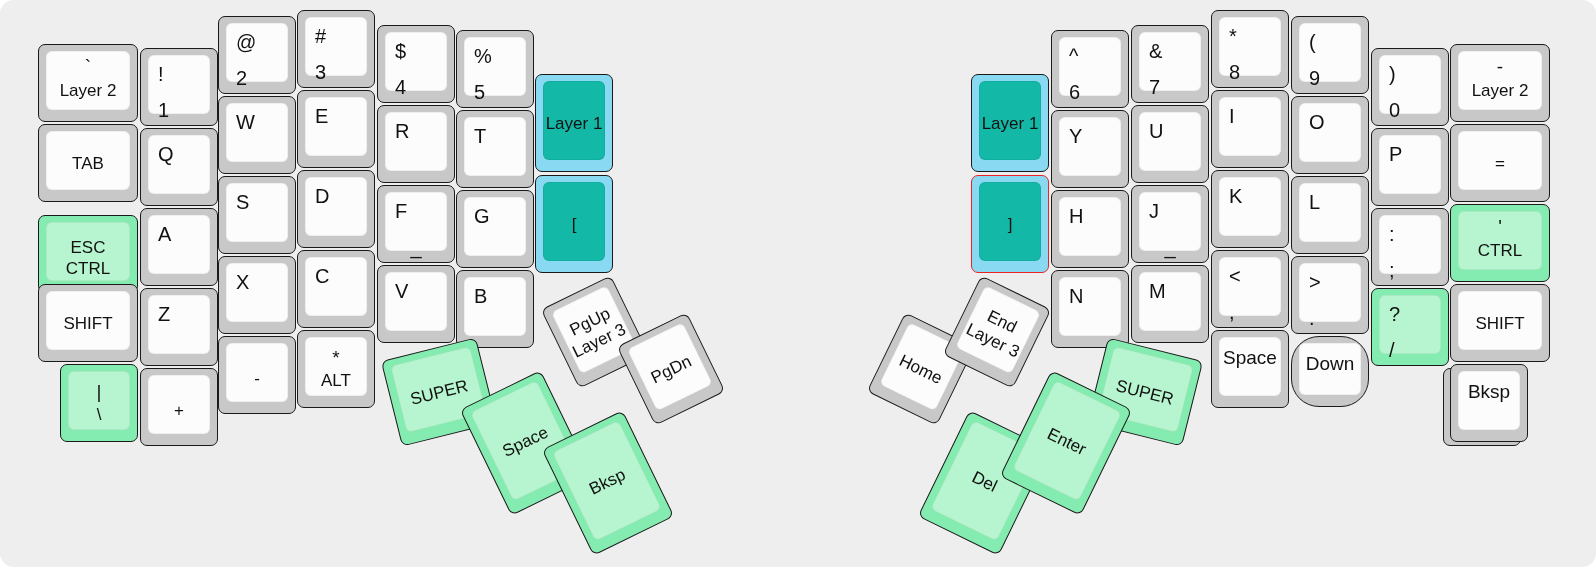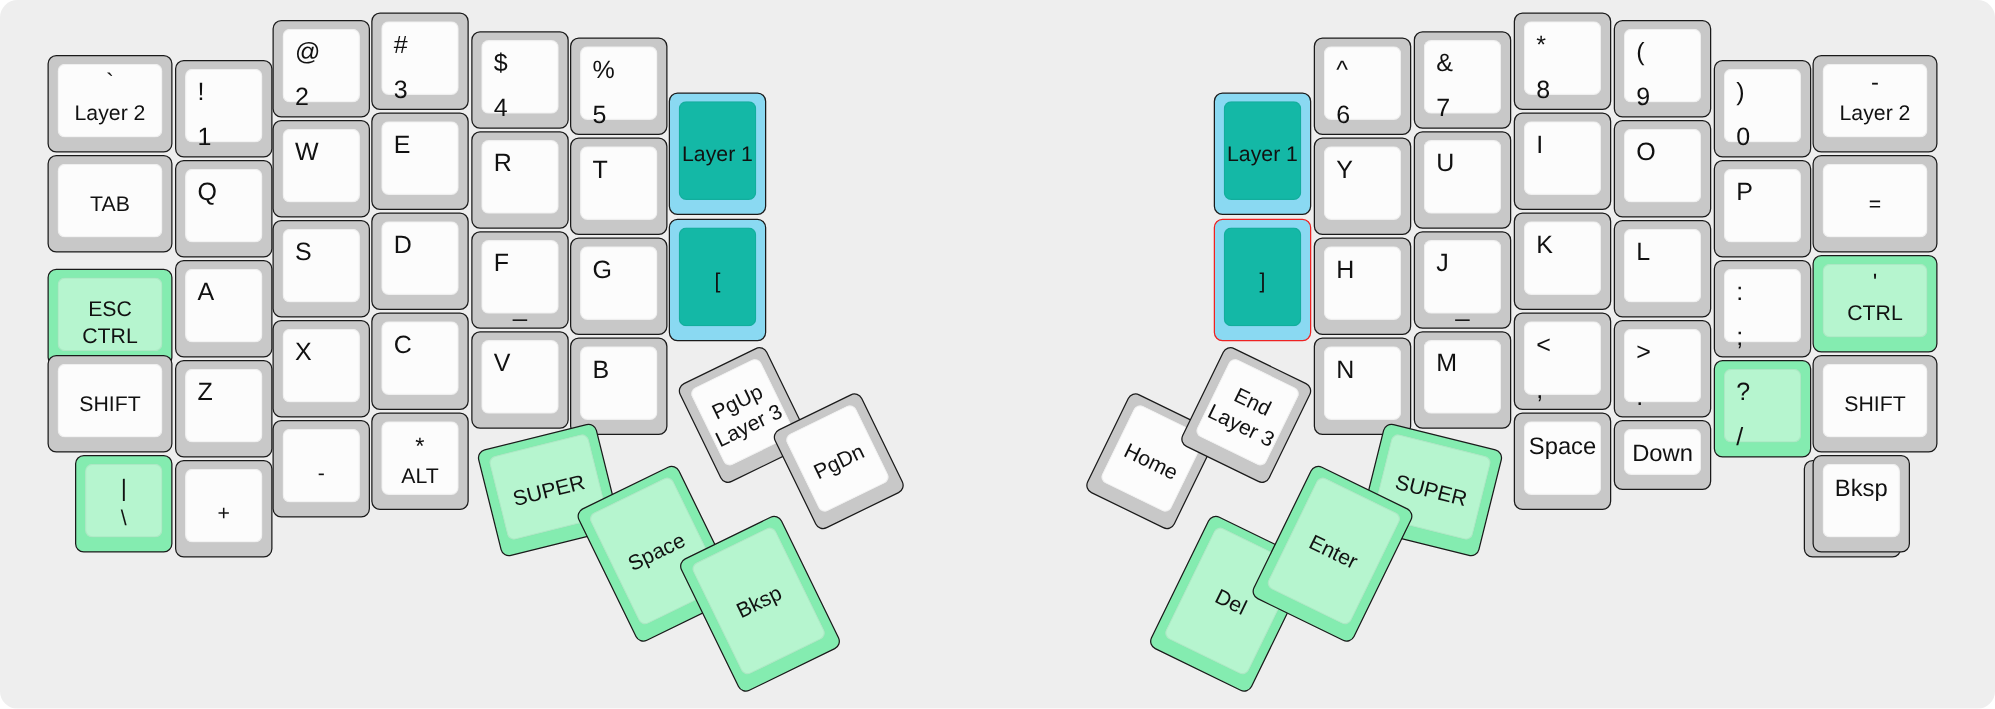--- a/index.html
+++ b/index.html
@@ -362,21 +362,21 @@
       <div class="key" style="left: 1450px; top: 284px; width: 100px; height: 78px;">
         <div class="cap">
           <span class="lg ctr" style="top: 23px; font-size: 17px;">SHIFT</span>
         </div>
       </div>
       <div class="key" style="left: 1211px; top: 330px; width: 78px; height: 78px;">
         <div class="cap">
           <span class="lg ctr c1">Space</span>
         </div>
       </div>
-      <div class="key" style="left: 1291px; top: 336px; width: 78px; height: 56px;">
+      <div class="key" style="left: 1291px; top: 336px; width: 78px; height: 71px; border-radius: 28px;">
         <div class="cap">
           <span class="lg ctr c1">Down</span>
         </div>
       </div>
       <div class="key" style="left: 1443px; top: 368px; width: 78px; height: 78px;">
         <div class="cap">
           <span class="lg ctr c1">Up</span>
         </div>
       </div>
       <div class="key" style="left: 1450px; top: 364px; width: 78px; height: 78px;">

